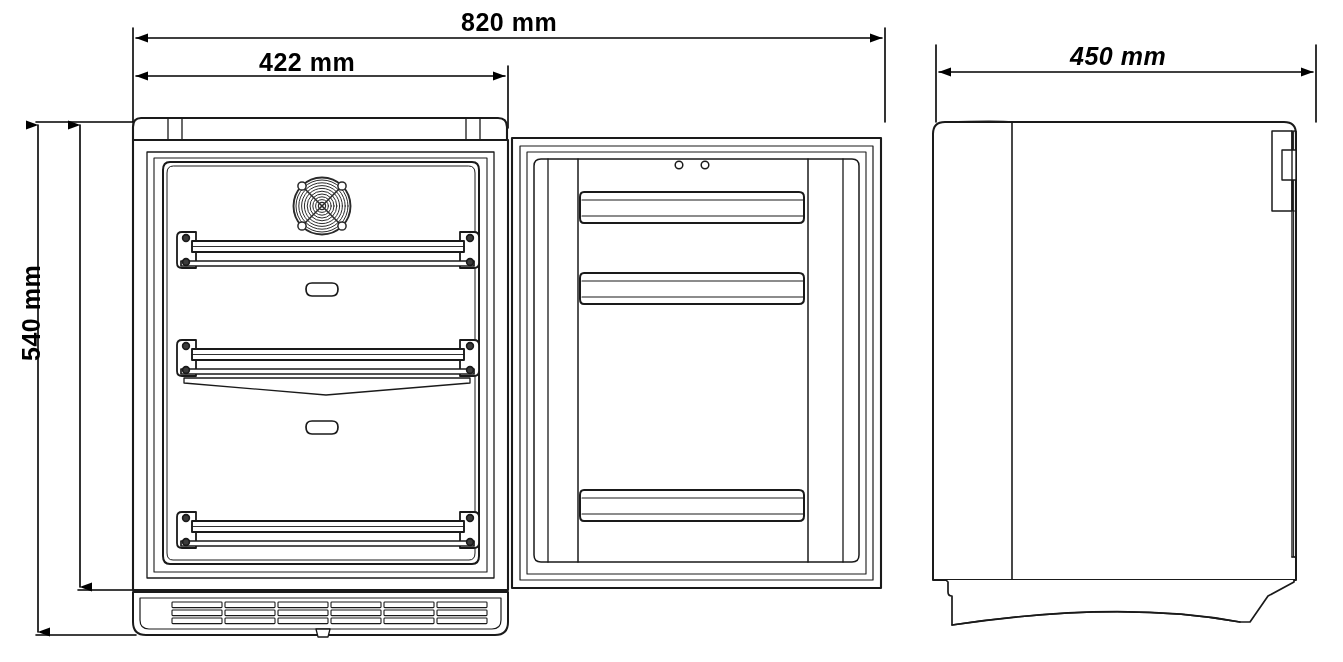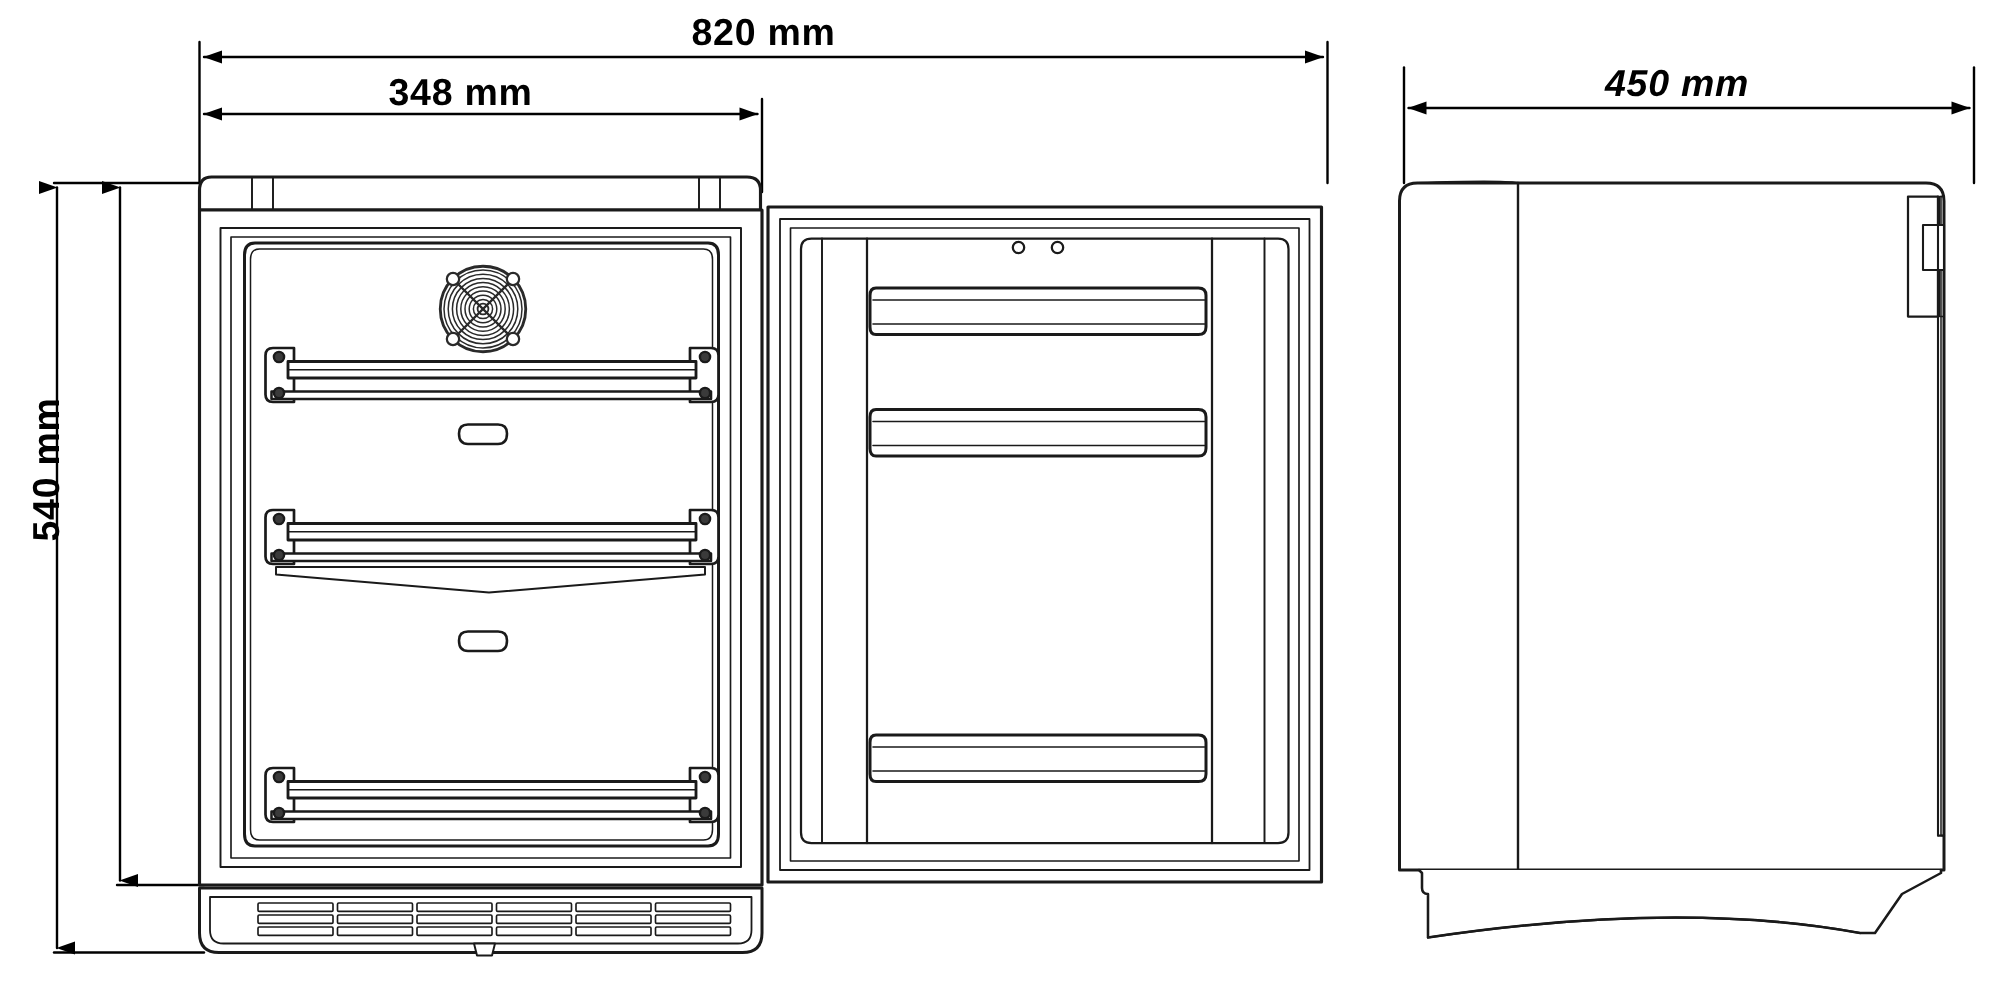--- a/index.html
+++ b/index.html
@@ -251,21 +251,21 @@
         <path d="M 946,580 L 948,582 L 948,592 Q 948,596 952,596
                  L 952,625 Q 1120,600 1240,622 L 1250,622 L 1268,596 L 1294,582 L 1294,580" stroke-width="1.7" fill="#fff"></path>
         <path d="M 952,625 Q 1120,600 1240,622" stroke-width="1.5" fill="none"></path>
       </g>
 
     </g>
   </svg>
 
   <div class="dim-label" style="left:461px; top:8px;">820 mm</div>
 
-  <div class="dim-label" style="left:259px; top:48px;">348 mm</div>
+  <div class="dim-label" style="left:259px; top:48px;">422 mm</div>
 
   <div class="dim-label" style="left:1070px; top:42px;font-style:italic;">450 mm</div>
 
   <div class="dim-label vertical" style="left:3px; top:332px;">580 mm</div>
 
   <div class="dim-label vertical" style="left:46px; top:332px;">540 mm</div>
 
 </div>
 
 </body></html>

